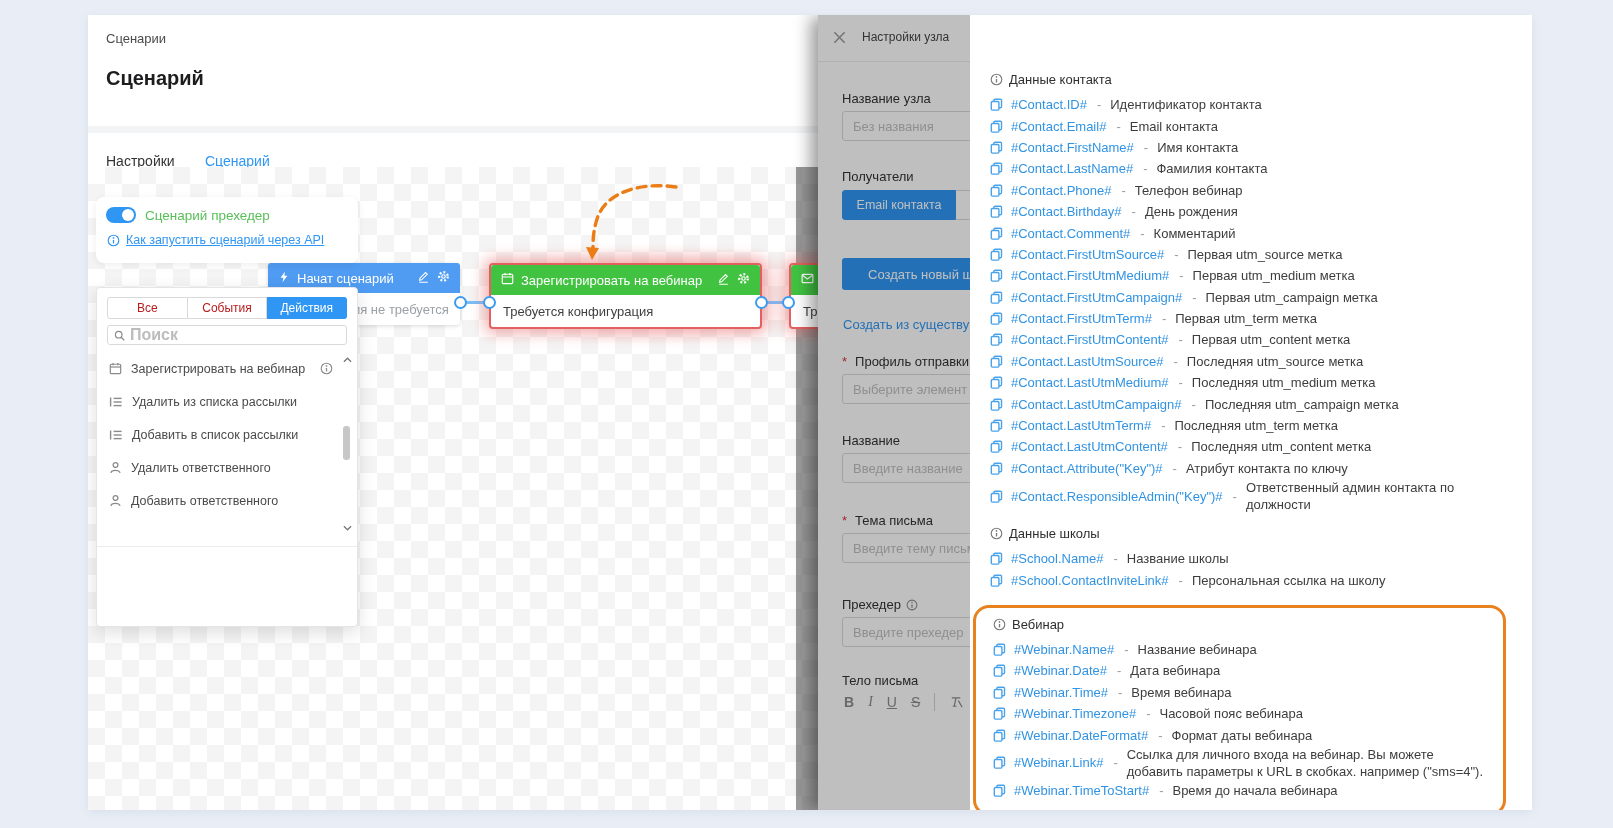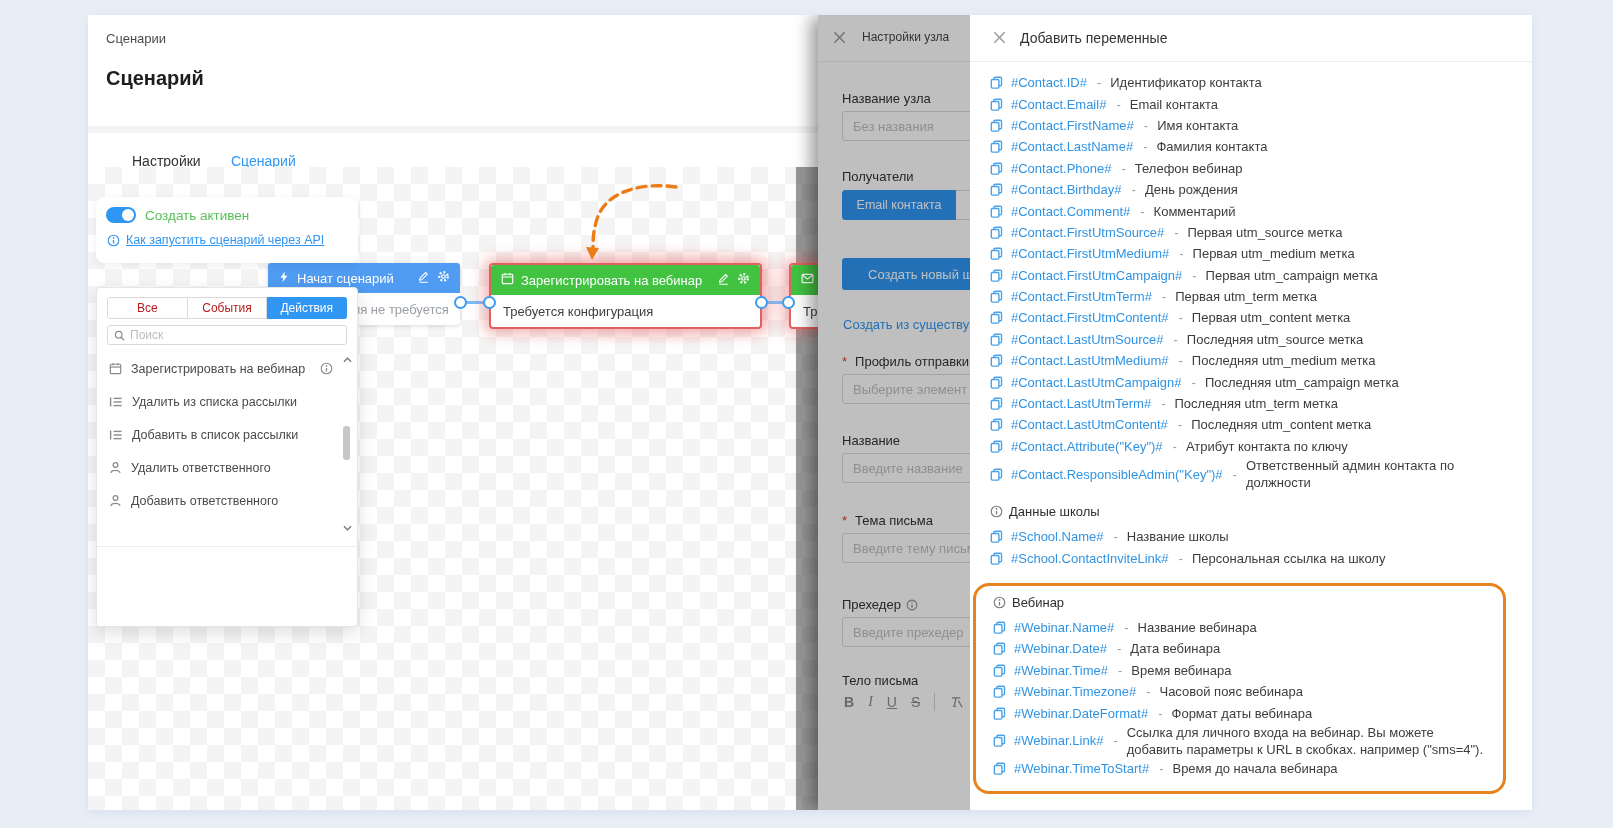--- a/index.html
+++ b/index.html
@@ -6,21 +6,21 @@
   html,body { width:1613px; height:828px; }
   body { font-family:"Liberation Sans", sans-serif; background:#e9eef6; position:relative; overflow:hidden; }
   .page { position:absolute; inset:0; }
   .window { position:absolute; left:88px; top:15px; width:1444px; height:795px; background:#fff; box-shadow:0 2px 10px rgba(30,50,90,.08); overflow:hidden; }
 
   
   .breadcrumb { position:absolute; left:18px; top:16px; font-size:13px; color:#4a4a4a; }
   .page-title { position:absolute; left:18px; top:52px; font-size:20px; font-weight:bold; color:#1d1d1f; }
   .hdr-band { position:absolute; left:0; top:111px; width:100%; height:7px; background:#f3f4f6; }
   .tabs-row { position:absolute; left:0; top:130px; width:100%; height:37px; border-bottom:1px solid #ededed; }
-  .tab { position:absolute; top:8px; font-size:14px; color:#333; cursor:pointer;margin-left:26px; }
+  .tab { position:absolute; top:8px; font-size:14px; color:#333; cursor:pointer; }
   .tab.t1 { left:18px; }
   .tab.t2 { left:117px; color:#2f96f3; }
   .tab-underline { position:absolute; left:98px; top:34px; width:96px; height:3px; background:#2f96f3; }
 
   
   .canvas { position:absolute; left:0; top:152px; width:100%; height:643px; background-color:#fff;
     background-image:linear-gradient(45deg,#f4f4f4 25%,transparent 25%,transparent 75%,#f4f4f4 75%),
                      linear-gradient(45deg,#f4f4f4 25%,transparent 25%,transparent 75%,#f4f4f4 75%);
     background-size:34px 34px; background-position:0 0,17px 17px; }
   .dim-strip { position:absolute; left:708px; top:0; width:22px; height:643px; background:rgba(35,35,35,.45); z-index:1; }
@@ -55,21 +55,21 @@
   .api-row { position:absolute; left:11px; top:36px; display:flex; align-items:center; gap:6px; color:#2f96f3; font-size:12.5px; cursor:pointer;text-decoration:underline; }
 
   
   .picker { position:absolute; left:8px; top:120px; width:262px; height:340px; background:#fff; border:1px solid #e5e5e5; border-radius:4px; box-shadow:0 6px 18px rgba(0,0,0,.13); z-index:6; }
   .seg-tabs { position:absolute; left:10px; top:9px; width:240px; height:22px; display:flex; }
   .seg { flex:1; border:1px solid #d9d9d9; border-left-width:0; display:flex; align-items:center; justify-content:center; font-size:12px; color:#b91c1c; background:#fff; cursor:pointer; }
   .seg:first-child { border-left-width:1px; border-radius:3px 0 0 3px; }
   .seg:last-child { border-radius:0 3px 3px 0; }
   .seg.active { background:#2f96f3; border-color:#2f96f3; color:#fff; }
   .search-box { position:absolute; left:10px; top:37px; width:240px; height:20px; border:1px solid #d9d9d9; border-radius:3px; display:flex; align-items:center; padding:0 6px; gap:5px; background:#fff; }
-  .search-box input { border:none; outline:none; width:100%; font-size:12px; color:#333; font-family:inherit; }
+  .search-box input { border:none; outline:none; width:100%; font-size:16px; color:#333; font-family:inherit;font-weight:bold; }
   .search-box input::placeholder { color:#bcbcbc; }
   .a-list { position:absolute; left:0; top:64px; width:100%; }
   .a-row { height:33px; display:flex; align-items:center; gap:9px; padding:0 24px 0 12px; font-size:12.5px; color:#4a4a4a; cursor:pointer; }
   .a-row .ic { color:#8a8a8a; display:flex; }
   .a-row .inf { margin-left:auto; color:#8a8a8a; display:flex; }
   .p-div { position:absolute; left:0; top:258px; width:100%; height:1px; background:#ececec; }
   .sp-list { position:absolute; left:0; top:262px; width:100%; }
   .v-scroll { position:absolute; right:4px; top:66px; width:12px; height:180px; }
   .v-scroll .chev { position:absolute; left:0; width:12px; height:12px; color:#777; display:flex; align-items:center; justify-content:center; cursor:pointer; }
   .v-scroll .chev.dn { bottom:0; }
@@ -196,21 +196,21 @@
           <span class="node-title">О</span>
         </div>
         <div class="node-body">Тр</div>
       </div>
 
       <div class="card-a">
         <div class="toggle-row">
           <div class="toggle">
               <div class="knob"></div>
             </div>
-          <span class="toggle-label">Создать активен</span>
+          <span class="toggle-label">Сценарий прехедер</span>
         </div>
         <div class="api-row">
           <span style="display:flex">
               <svg viewBox="0 0 14 14" width="13" height="13">
                 <circle cx="7" cy="7" r="5.7" fill="none" stroke="currentColor" stroke-width="1.2"></circle>
                 <circle cx="7" cy="4.2" r="0.9" fill="currentColor"></circle>
                 <line x1="7" y1="6.4" x2="7" y2="10.2" stroke="currentColor" stroke-width="1.4"></line>
               </svg>
             </span>
           <span>Как запустить сценарий через API</span>
@@ -370,31 +370,32 @@
             <svg viewBox="0 0 16 16" width="15" height="15">
               <path d="M3 3 H12 M7.5 3 L5.5 12 M4 12 H8" fill="none" stroke="currentColor" stroke-width="1.3"></path>
               <line x1="10" y1="6" x2="14" y2="13" stroke="currentColor" stroke-width="1.3"></line>
             </svg>
           </span>
       </div>
     </div>
     <div class="drawer-overlay"></div>
 
     <div class="vars">
-      <div class="vars-head">
-        <span class="vars-close">
-            <svg viewBox="0 0 16 16" width="15" height="15">
-              <line x1="2.5" y1="2.5" x2="13.5" y2="13.5" stroke="currentColor" stroke-width="1.6"></line>
-              <line x1="13.5" y1="2.5" x2="2.5" y2="13.5" stroke="currentColor" stroke-width="1.6"></line>
-            </svg>
-          </span>
-        <span class="vars-title">Добавить переменные</span>
-      </div>
       <div class="vars-body">
 
+        <div class="sec-head first">
+          <span class="ic">
+              <svg viewBox="0 0 14 14" width="13" height="13">
+                <circle cx="7" cy="7" r="5.7" fill="none" stroke="currentColor" stroke-width="1.2"></circle>
+                <circle cx="7" cy="4.2" r="0.9" fill="currentColor"></circle>
+                <line x1="7" y1="6.4" x2="7" y2="10.2" stroke="currentColor" stroke-width="1.4"></line>
+              </svg>
+            </span>
+          <span>Данные контакта</span>
+        </div>
         <div>
 
             <div class="var-row">
               <span class="cp">
                 <svg viewBox="0 0 14 14" width="13" height="13">
                   <rect x="4.2" y="1.3" width="8.2" height="9.2" rx="1.2" fill="none" stroke="currentColor" stroke-width="1.5"></rect>
                   <rect x="1.4" y="3.8" width="8.2" height="9.2" rx="1.2" fill="#fff" stroke="currentColor" stroke-width="1.5"></rect>
                 </svg>
               </span>
               <span class="var-name">#Contact.ID#</span>

